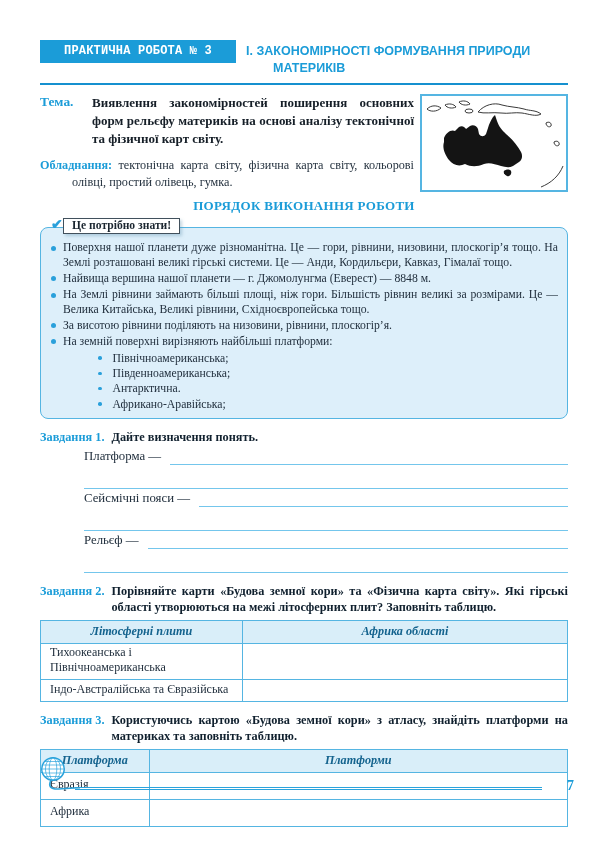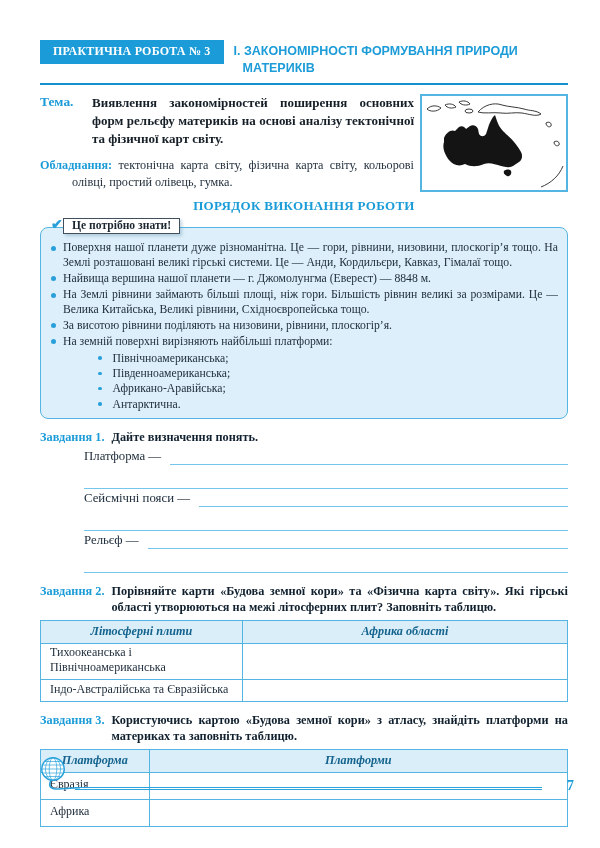--- a/index.html
+++ b/index.html
@@ -6,29 +6,29 @@
   html,body { background:#fff; }
   .page {
     position:relative; width:600px; height:848px; background:#fff;
     font-family:"Liberation Serif","DejaVu Serif",serif;
     color:#25323f; padding:40px 32px 0 40px; overflow:hidden;
   }
   
   .header { display:flex; align-items:flex-start; }
   .badge {
     background:#1b9cd8; color:#fff; white-space:nowrap;
-    font-family:Liberation Serif, serif;
+    font-family:Liberation Mono, monospace;
     font-weight:bold; font-size:12px; letter-spacing:.2px;
-    padding:4px 13px 5px;
+    padding:4px 24px 5px;
   }
   .chapter {
     color:#1b9cd8; font-family:"Liberation Sans","DejaVu Sans",sans-serif;
     font-weight:bold; font-size:12.5px; line-height:1.35; margin-left:10px; padding-top:3px;
   }
-  .chapter .l2 { margin-left:9px; }
+  .chapter .l2 { margin-left:27px; }
   .rule { border-top:2.5px solid #1590cf; margin-top:6px; }
   
   .intro { display:flex; margin-top:9px; }
   .intro-left { width:374px; }
   .theme-row { display:flex; }
   .theme-label { color:#1b9cd8; font-weight:bold; font-size:13.4px; width:52px; flex:none; }
   .theme-text { flex:1; font-weight:bold; font-size:13px; line-height:1.4; text-align:justify; color:#161f28; }
   .equip { margin-top:9px; font-size:12.2px; line-height:1.35; padding-left:32px; text-indent:-32px; text-align:justify; }
   .equip-label { color:#1b9cd8; font-weight:bold; }
   .mapbox { margin-left:auto; width:148px; height:98px; border:2px solid #55b5e2; background:#fff; flex:none; }
@@ -168,26 +168,26 @@
           <span>Північноамериканська;</span>
         </li>
 
         <li>
           <span class="sdot"></span>
           <span>Південноамериканська;</span>
         </li>
 
         <li>
           <span class="sdot"></span>
+          <span>Антарктична.</span>
+        </li>
+
+        <li>
+          <span class="sdot"></span>
           <span>Африкано-Аравійська;</span>
-        </li>
-
-        <li>
-          <span class="sdot"></span>
-          <span>Антарктична.</span>
         </li>
 
     </ul>
   </div>
 
   <div class="task">
     <div class="task-head">
       <span class="task-label">Завдання 1.</span>
       <span class="task-text">Дайте визначення понять.</span>
     </div>

